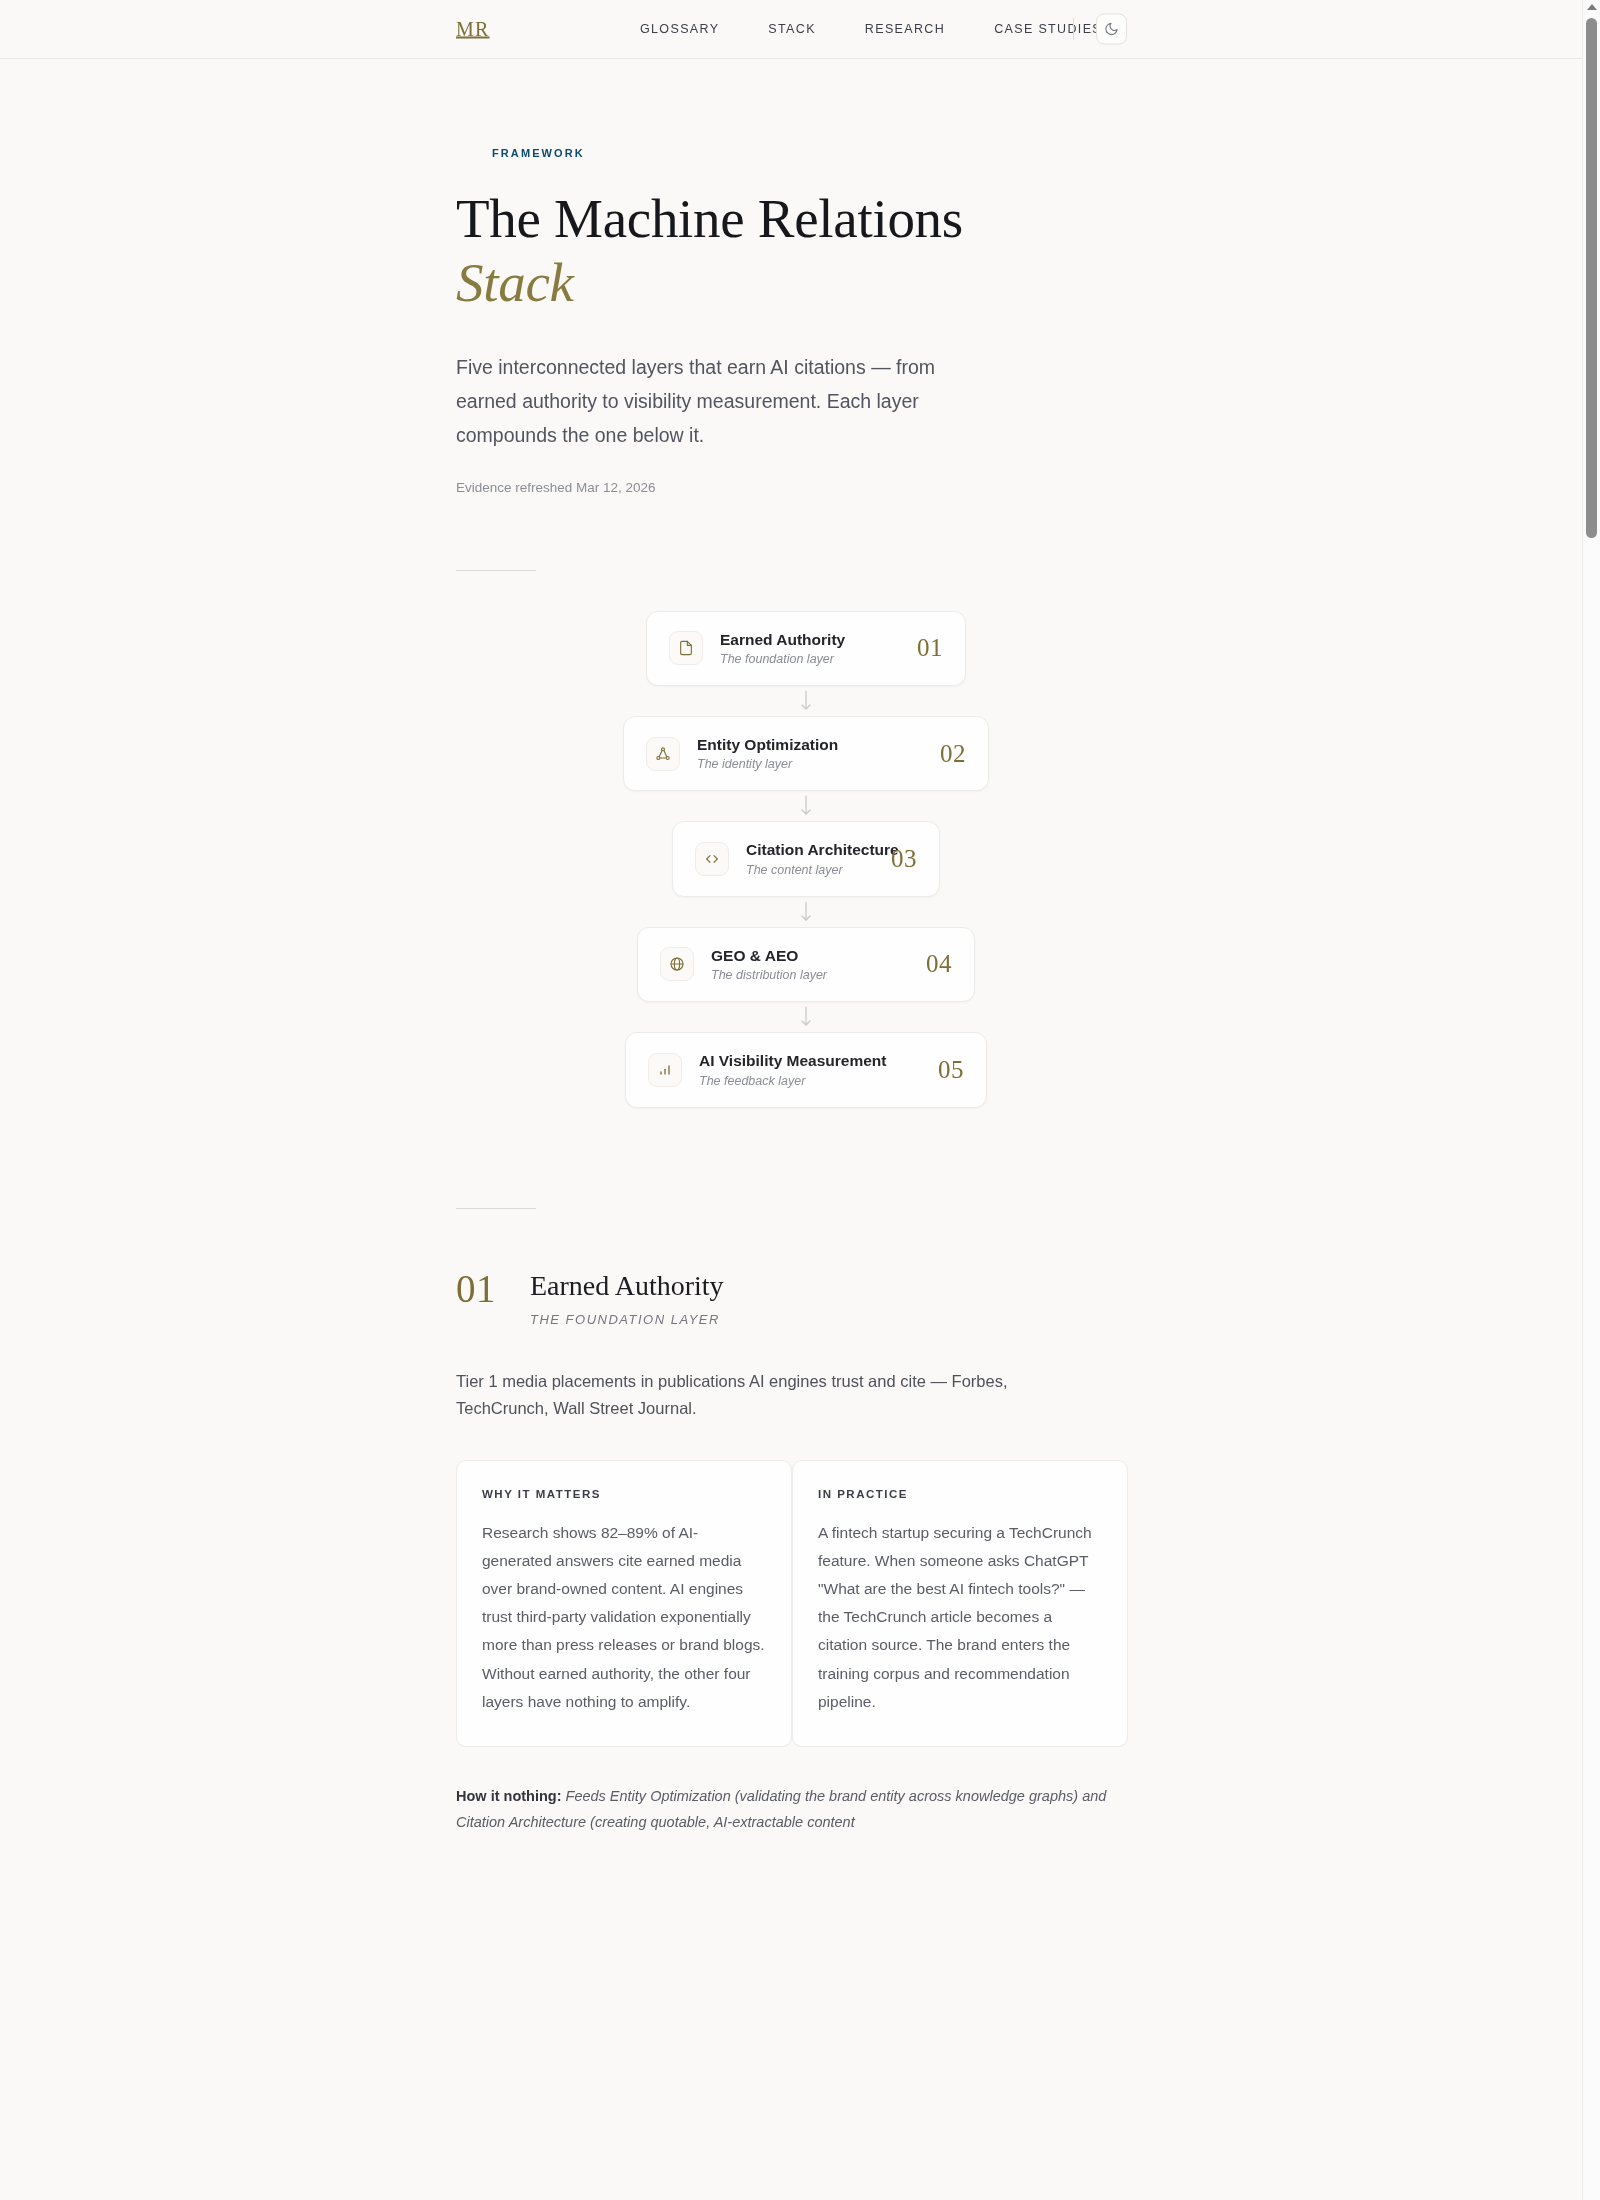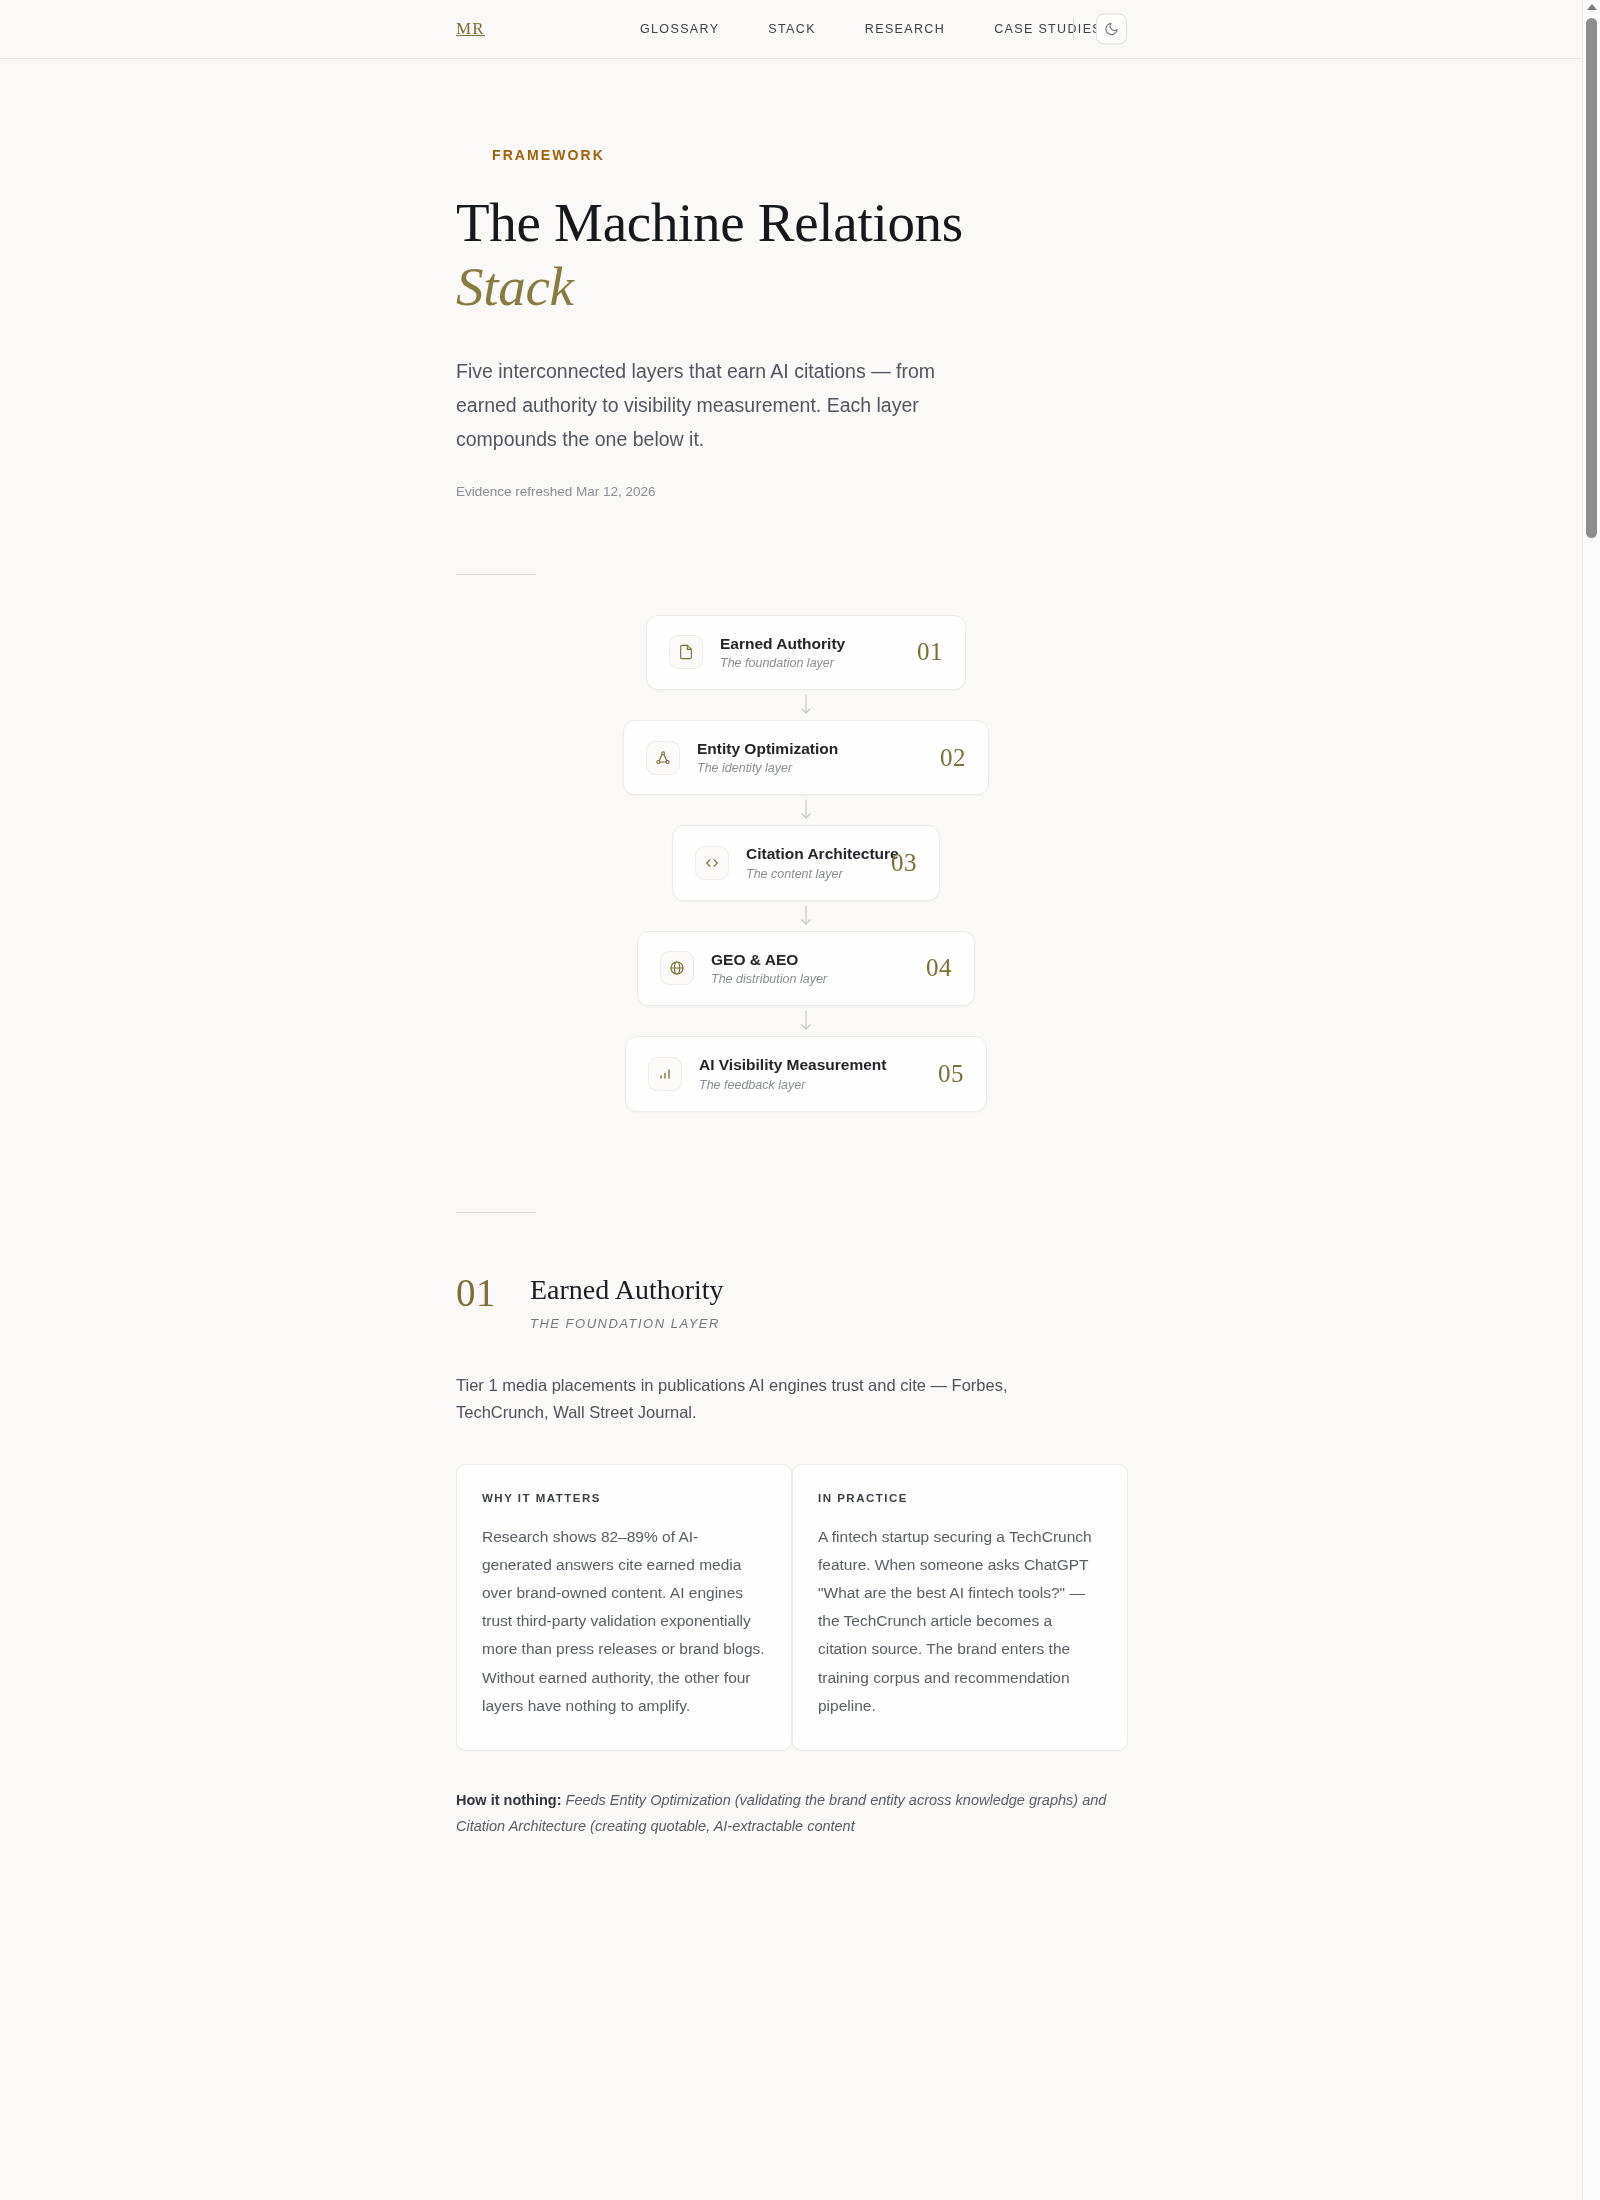--- a/index.html
+++ b/index.html
@@ -53,21 +53,21 @@
     position: relative;
     width: 1582px;
     height: 100%;
   }
   .brand {
     position: absolute;
     left: 456px;
     top: 50%;
     transform: translateY(-50%);
     font-family: "Liberation Serif", serif;
-    font-size: 17px;
+    font-size: 20px;
     letter-spacing: 1.2px;
     color: #7d6f35;
   }
   .main-nav {
     position: absolute;
     left: 640px;
     top: 50%;
     transform: translateY(-50%);
     display: flex;
     align-items: center;
@@ -113,24 +113,24 @@
   }
   .content-col {
     position: relative;
     margin-left: 456px;
     width: 700px;
   }
 
   
   .hero { padding-top: 88px; }
   .eyebrow {
-    font-size: 14px;
+    font-size: 11px;
     letter-spacing: 2.1px;
     font-weight: 600;
-    color: #a16207;
+    color: #0c4a6e;
     margin: 0 0 28px 0;
     padding-left: 36px;
   }
   .hero-title {
     font-family: "Liberation Serif", serif;
     font-size: 55px;
     line-height: 1.17;
     font-weight: 400;
     color: #17181c;
     margin: 0;

